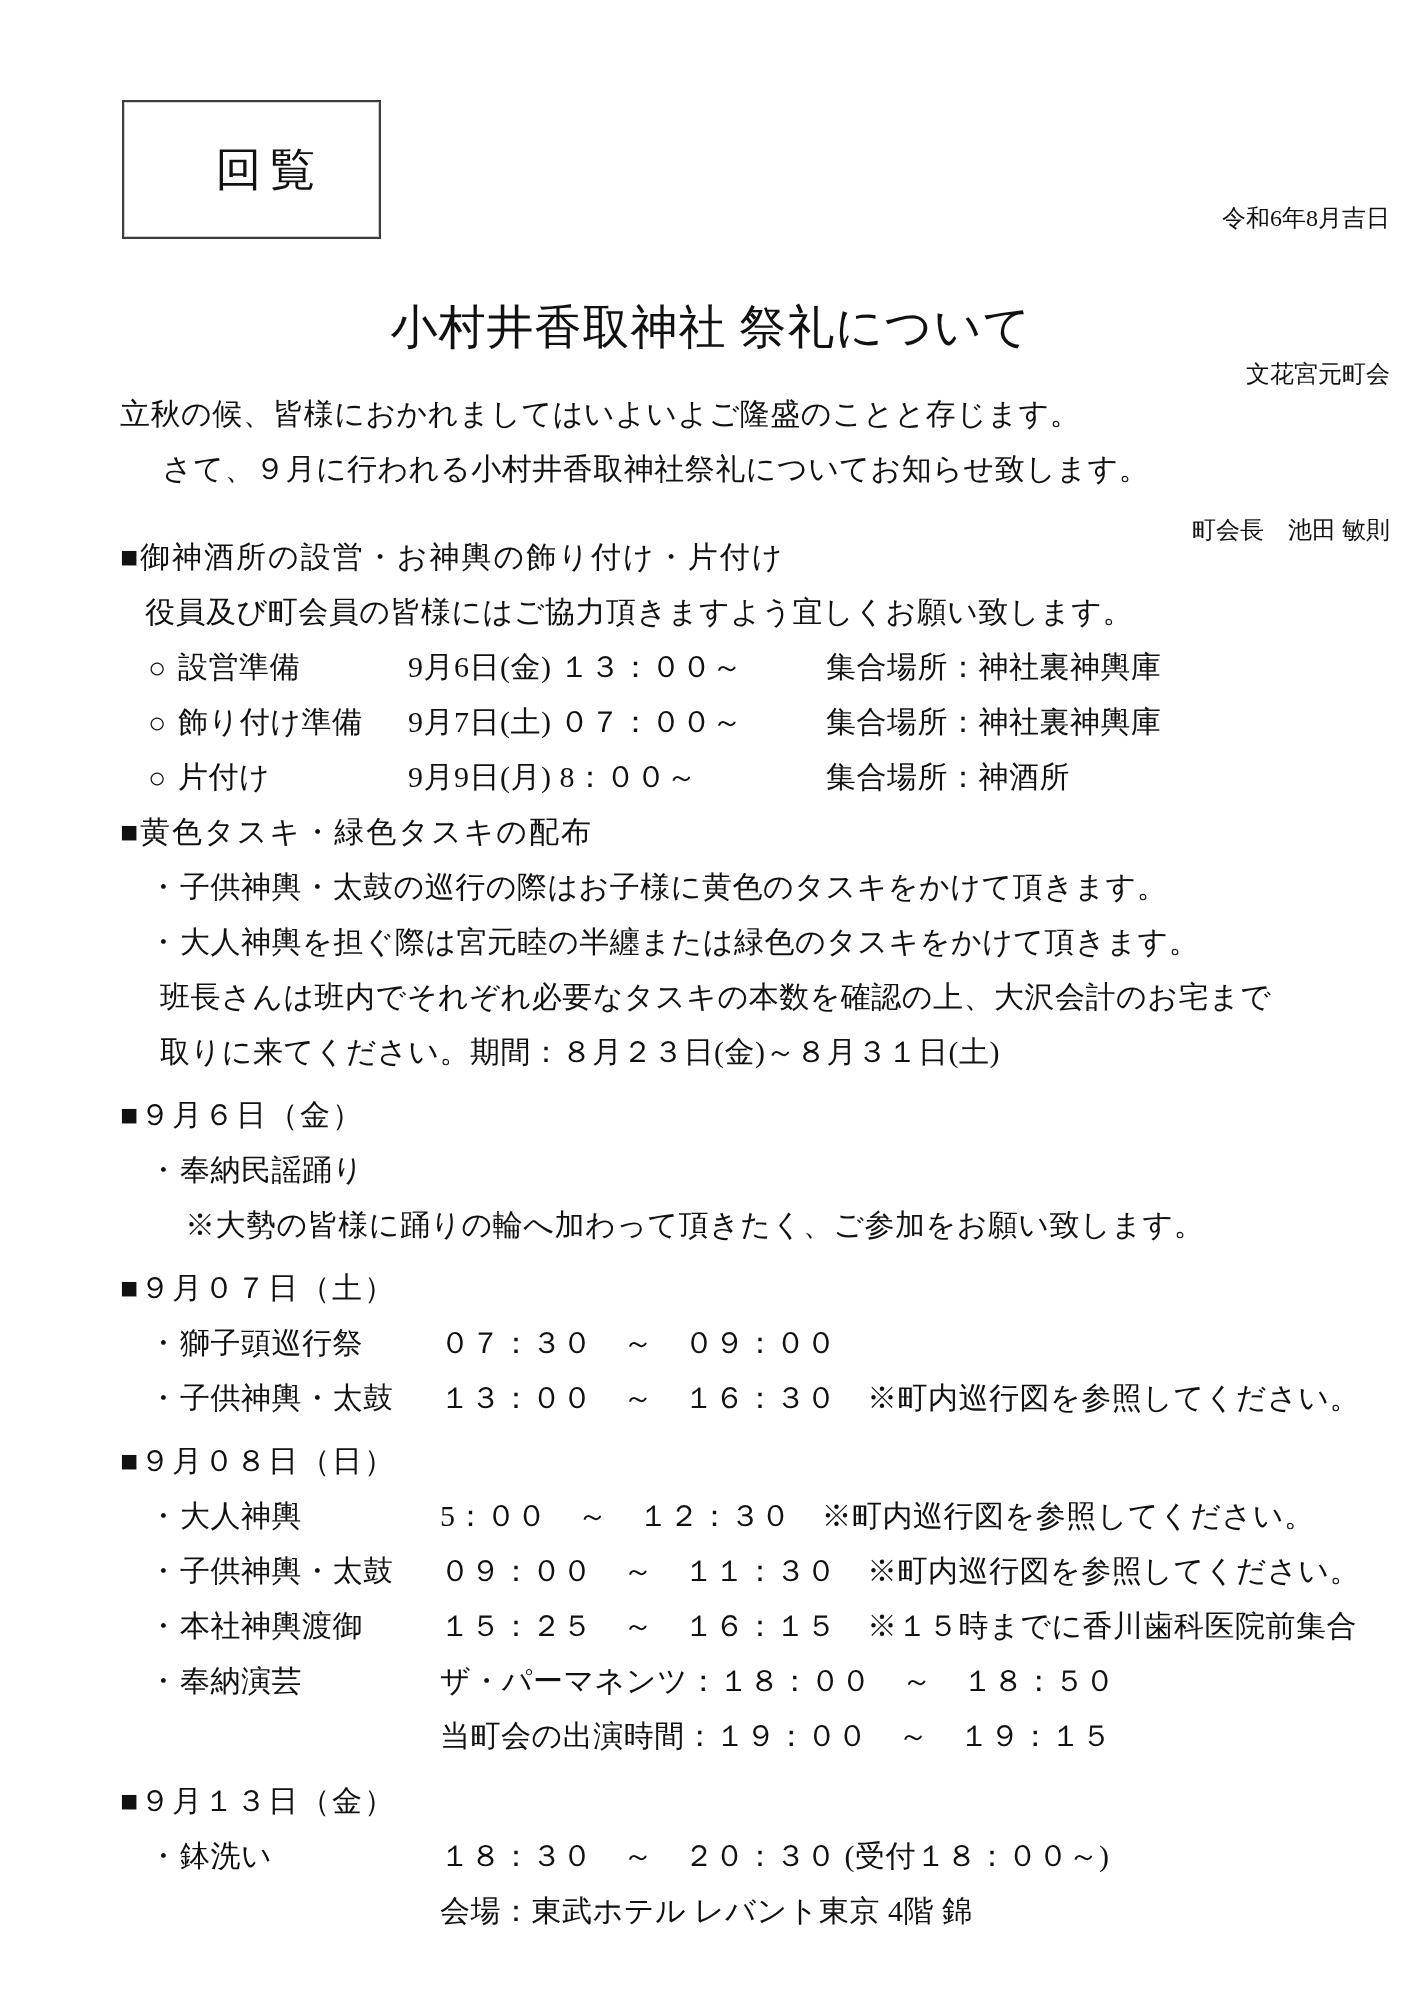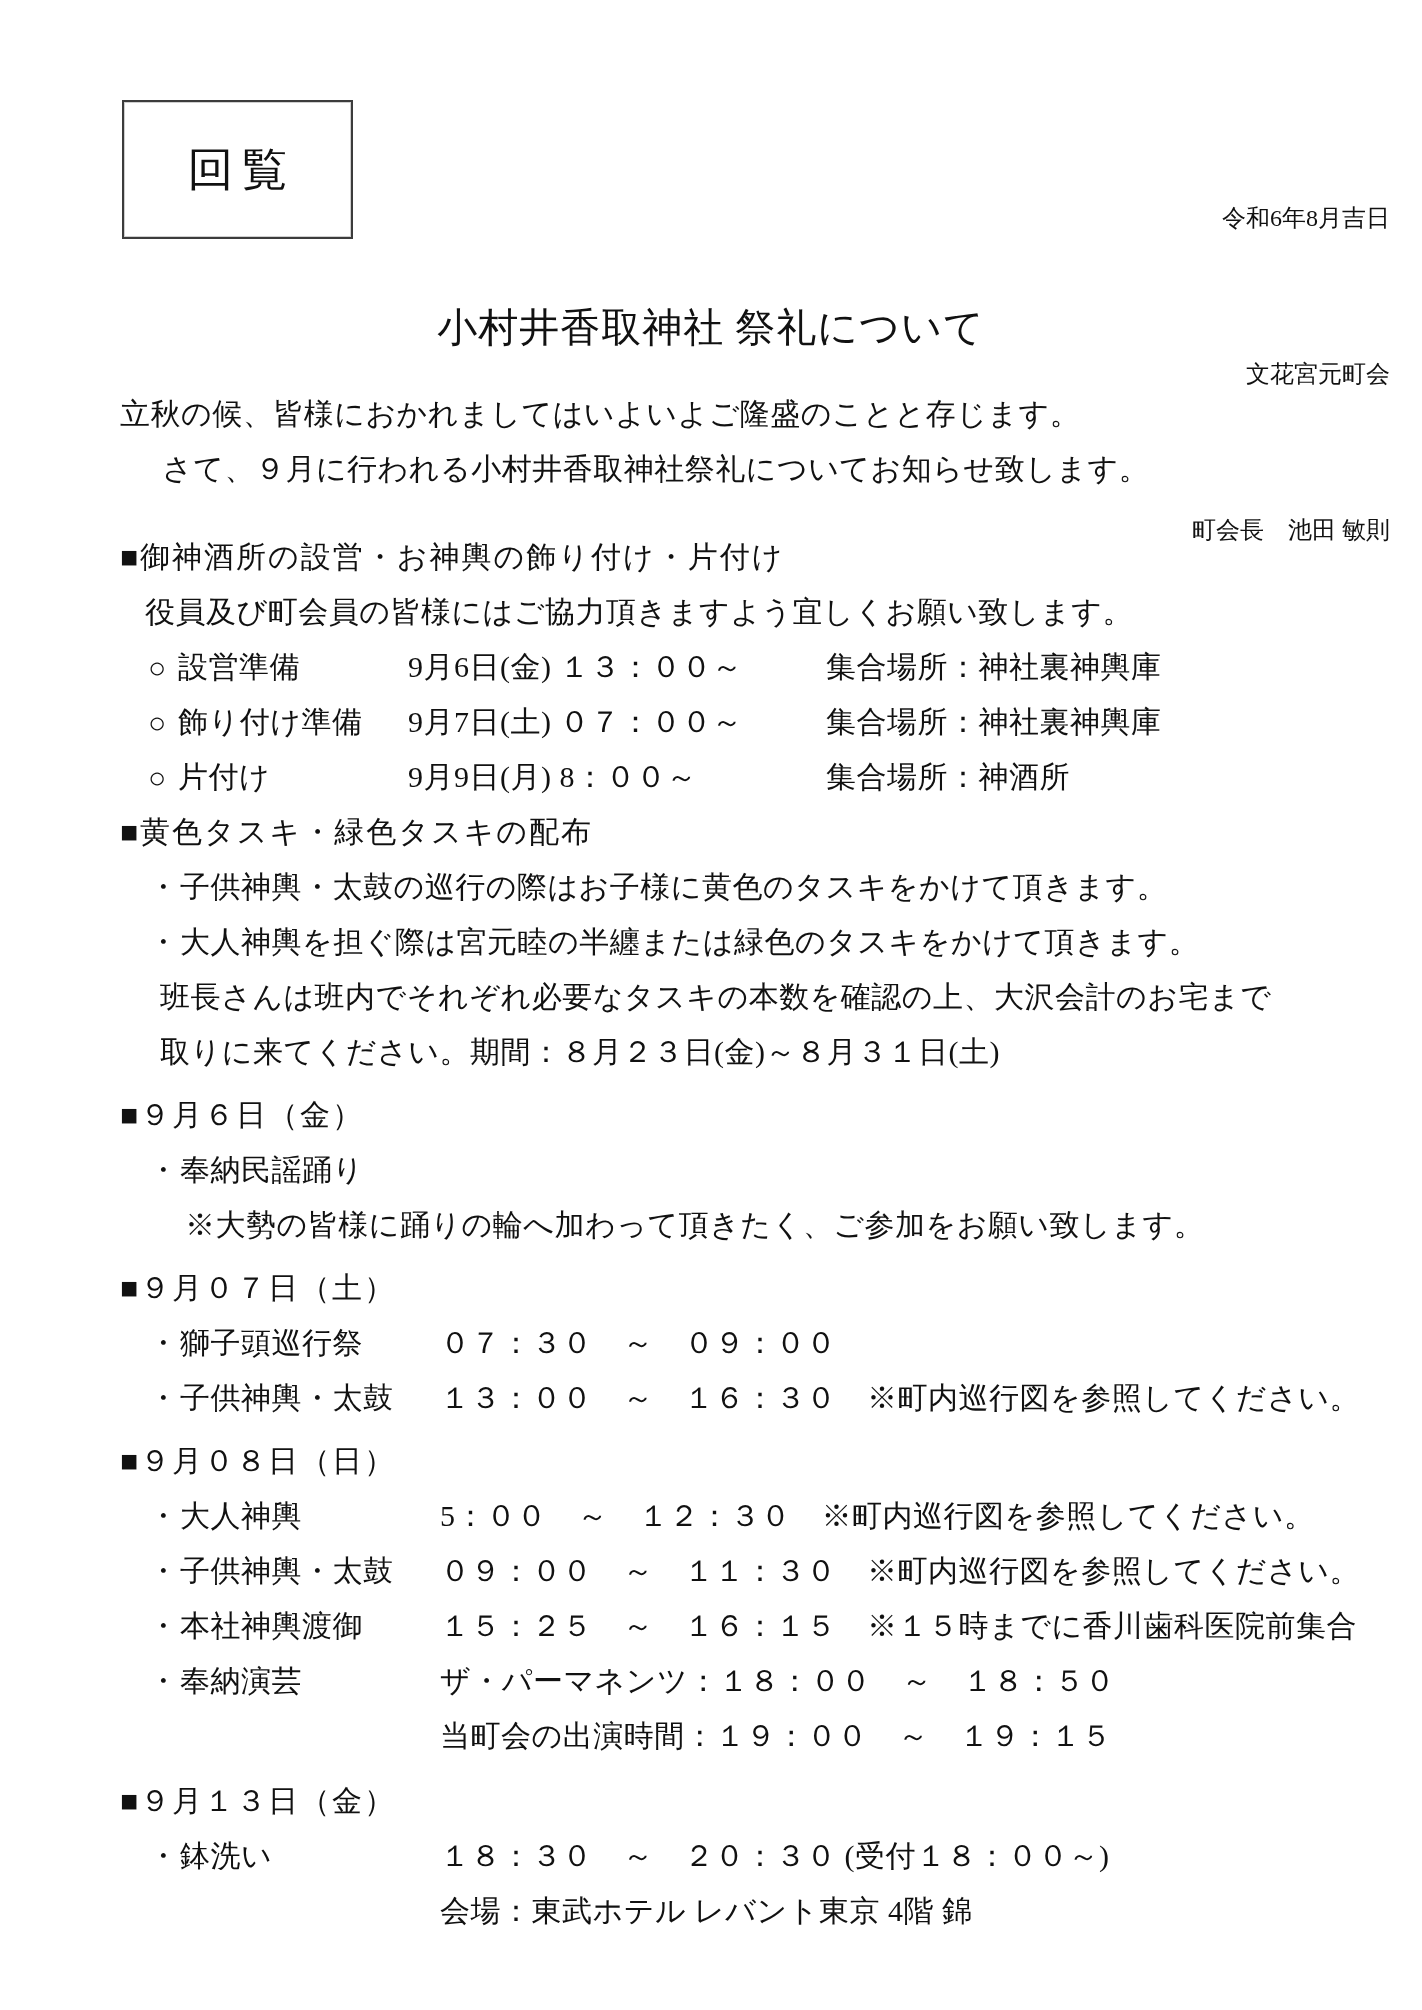--- a/index.html
+++ b/index.html
@@ -14,31 +14,31 @@
     margin:0 auto;
   }
   
   .header{position:relative;height:300px;}
   .stamp-box{
     position:absolute;left:122px;top:100px;
     width:227px;height:135px;
     border:2px solid #3c3c3c;
     box-shadow:0 0 0 1px #cfcfcf inset;
     display:flex;align-items:center;justify-content:center;
-    font-size:46px;letter-spacing:8px;text-indent:8px;
+    font-size:46px;letter-spacing:8px;text-indent:8px;padding-left:28px;
   }
   .sender{
     position:absolute;right:32px;top:88px;
     text-align:right;line-height:52px;
     font-size:24px;white-space:pre;
   }
   
   .title-line{
     height:55px;display:flex;align-items:center;justify-content:center;
-    font-size:40px;letter-spacing:1px;white-space:pre;
+    font-size:47px;letter-spacing:1px;white-space:pre;
   }
   
   .body{padding:0 24px 0 120px;margin-top:32px;}
   .line{
     height:55px;display:flex;align-items:center;
     white-space:pre;letter-spacing:0.5px;
   }
   .line span{flex:none;}
   .indent-42{padding-left:42px;}
   .indent-40{padding-left:40px;}

